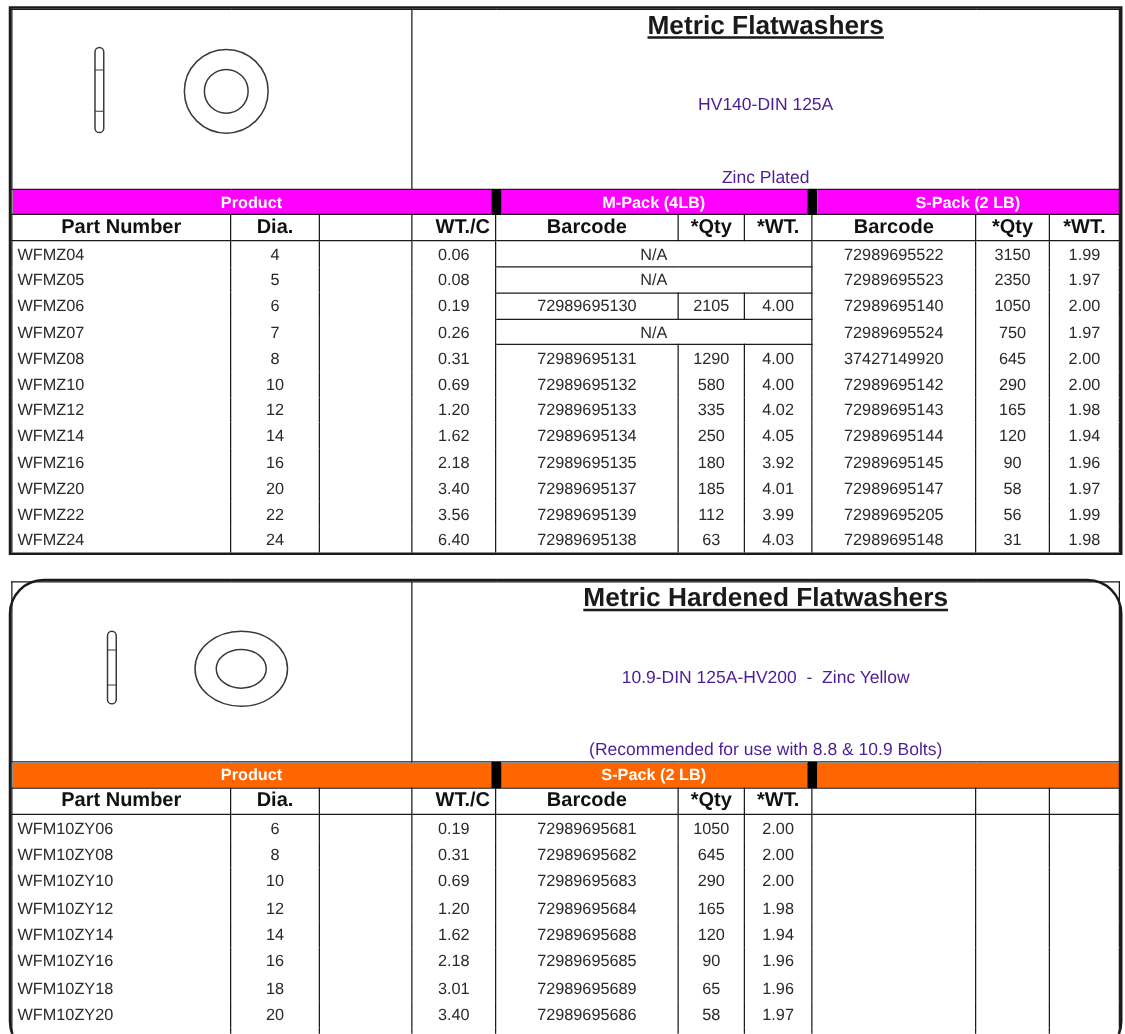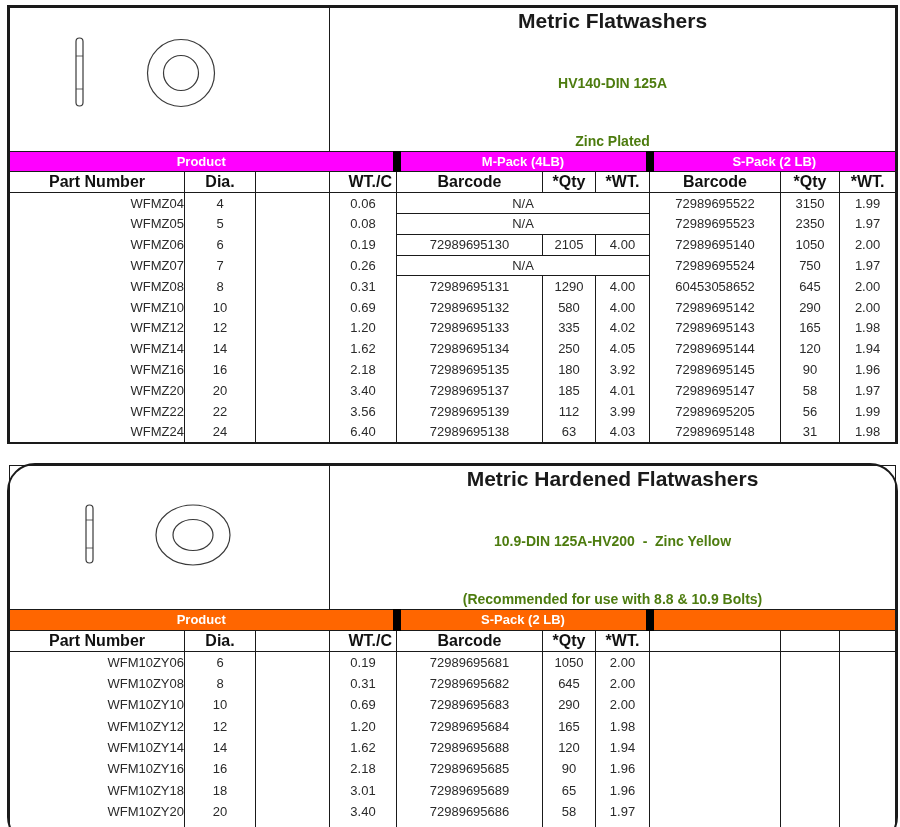--- a/index.html
+++ b/index.html
@@ -15,41 +15,41 @@
           font-size:13px; overflow:hidden; }
   col.c1{width:175px} col.c2{width:71px} col.c3{width:74px} col.c4{width:67px}
   col.c5{width:146px} col.c6{width:53px} col.c7{width:54px}
   col.c8{width:131px} col.c9{width:59px} col.c10{width:56px}
 
   
   tr.trow td { border:1px solid #1a1a1a; }
   .t1 tr.trow td { height:104px; }
   .t2 tr.trow td { height:101px; }
   .cell-drawing { text-align:left; }
-  .t-main { font-size:21px; font-weight:bold; color:#1a1a1a; line-height:1.25; }
-  .t-sub  { font-size:14px; font-weight:bold; color:#4d7c0f; line-height:1.3; white-space:pre-wrap;margin-top:40px; }
+  .t-main { font-size:21px; font-weight:bold; color:#1a1a1a; line-height:1.25;text-decoration:underline; }
+  .t-sub  { font-size:14px; font-weight:normal; color:#4c1d95; line-height:1.3; white-space:pre-wrap;margin-top:40px; }
 
   
   tr.band td { border:1px solid #1a1a1a; color:#ffffff; font-weight:bold; font-size:13px; }
   .t1 tr.band td { height:18px; }
   .t2 tr.band td { height:19px; }
   tr.band td.gap { border-left:8px solid #000000; }
 
   
   tr.hdr th { border:1px solid #1a1a1a; font-weight:bold; font-size:16px; color:#111; background:#fff; }
   .t1 tr.hdr th { height:18px; }
   .t2 tr.hdr th { height:19px; }
   tr.hdr th.ar { text-align:right; padding-right:4px; }
 
   
   tbody td { border-left:1px solid #1a1a1a; border-right:1px solid #1a1a1a;
              border-top:none; border-bottom:none; }
   .t1 tbody tr { height:20.8px; }
   .t2 tbody tr { height:21.3px; }
-  tbody td.al { text-align:right; padding-left:20px; }
+  tbody td.al { text-align:left; padding-left:4px; }
   tbody td.boxed { border:1px solid #1a1a1a; }
 
   svg { display:block; }
 </style>
 </head>
 <body>
 
 <div class="sheet t1">
   <table>
     <colgroup>
@@ -143,21 +143,21 @@
           <td>1.97</td>
         </tr>
         <tr>
           <td class="al">WFMZ08</td>
           <td>8</td>
           <td></td>
           <td>0.31</td>
           <td>72989695131</td>
           <td>1290</td>
           <td>4.00</td>
-          <td>60453058652</td>
+          <td>37427149920</td>
           <td>645</td>
           <td>2.00</td>
         </tr>
         <tr>
           <td class="al">WFMZ10</td>
           <td>10</td>
           <td></td>
           <td>0.69</td>
           <td>72989695132</td>
           <td>580</td>

